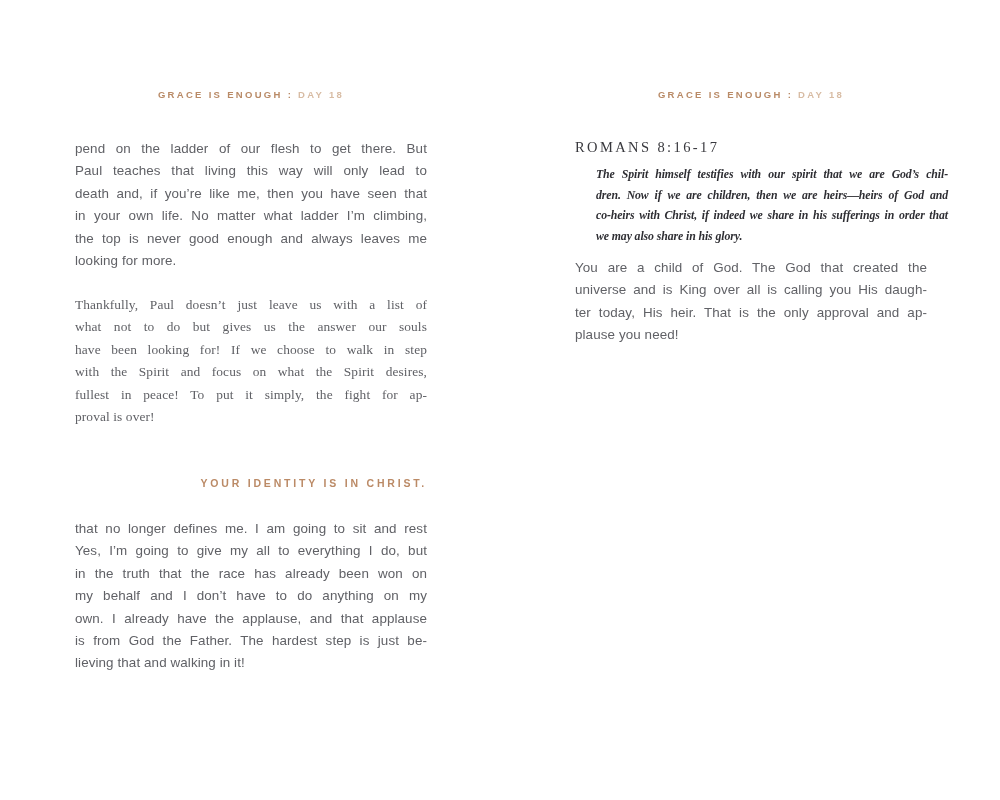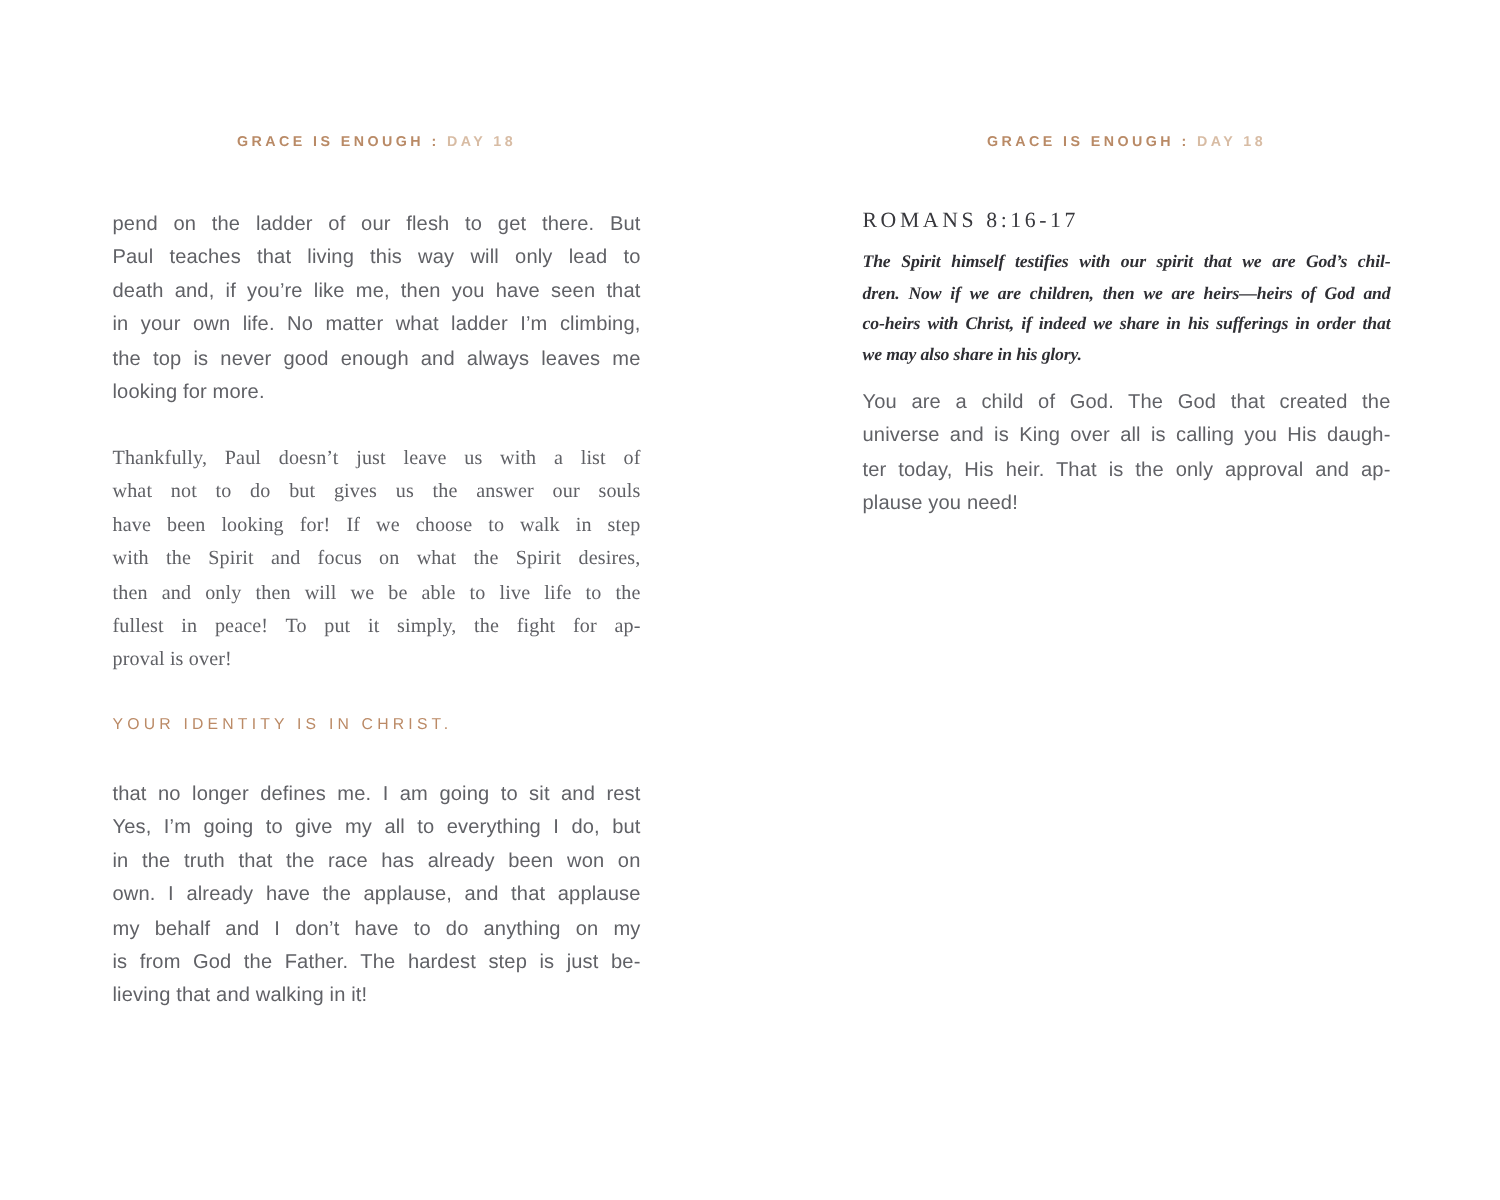--- a/index.html
+++ b/index.html
@@ -43,23 +43,23 @@
     letter-spacing: 0.1px;
     color: #606166;
   }
   .tline { text-align: justify; text-align-last: justify; }
   .tline.tlast { text-align-last: left; }
 
   .section-heading {
     position: absolute;
     left: 0;
     width: 100%;
-    text-align: left;
+    text-align: right;
     font-size: 10.5px;
-    font-weight: normal;
+    font-weight: bold;
     letter-spacing: 2.8px;
     color: #bb8a66;
     white-space: nowrap;
   }
 
   .scripture-ref {
     position: absolute;
     left: 0;
     font-family: "Liberation Serif", serif;
     font-size: 14.5px;
@@ -89,21 +89,21 @@
   }
   .page-number.pn-left  { left: 0; }
   .page-number.pn-right { right: 0; text-align: right; }
 
   
   .lp-p1 { top: 138px; }
   .lp-p2 { top: 294px; font-family: Liberation Serif, serif; }
   .lp-heading { top: 477px; }
   .lp-p3 { top: 518px; }
   .rp-ref { top: 139px; }
-  .rp-scripture { top: 164px; }
+  .rp-scripture { top: 164px; margin-left: 21px; }
   .rp-p1 { top: 257px; }
 </style>
 </head>
 <body>
 
 <div class="spread">
 
   <section class="page left">
     <header class="running-head">
       <span class="rh-title">GRACE IS ENOUGH</span><span class="rh-sep"> : </span><span class="rh-day">DAY 18</span>
@@ -116,33 +116,32 @@
         <div class="tline">in your own life. No matter what ladder I’m climbing,</div>
         <div class="tline">the top is never good enough and always leaves me</div>
         <div class="tline tlast">looking for more.</div>
       </div>
 
     <div class="body-block lp-p2">
         <div class="tline">Thankfully, Paul doesn’t just leave us with a list of</div>
         <div class="tline">what not to do but gives us the answer our souls</div>
         <div class="tline">have been looking for! If we choose to walk in step</div>
         <div class="tline">with the Spirit and focus on what the Spirit desires,</div>
-        <div class="tline">then and only then will we be able to live life to the</div>
         <div class="tline">fullest in peace! To put it simply, the fight for ap-</div>
         <div class="tline tlast">proval is over!</div>
       </div>
 
     <div class="section-heading lp-heading">YOUR IDENTITY IS IN CHRIST.</div>
 
     <div class="body-block lp-p3">
         <div class="tline">that no longer defines me. I am going to sit and rest</div>
         <div class="tline">Yes, I’m going to give my all to everything I do, but</div>
         <div class="tline">in the truth that the race has already been won on</div>
+        <div class="tline">my behalf and I don’t have to do anything on my</div>
         <div class="tline">own. I already have the applause, and that applause</div>
-        <div class="tline">my behalf and I don’t have to do anything on my</div>
         <div class="tline">is from God the Father. The hardest step is just be-</div>
         <div class="tline tlast">lieving that and walking in it!</div>
       </div>
 
     <div class="page-number pn-left">112</div>
   </section>
 
   <section class="page right">
     <header class="running-head">
       <span class="rh-title">GRACE IS ENOUGH</span><span class="rh-sep"> : </span><span class="rh-day">DAY 18</span>

